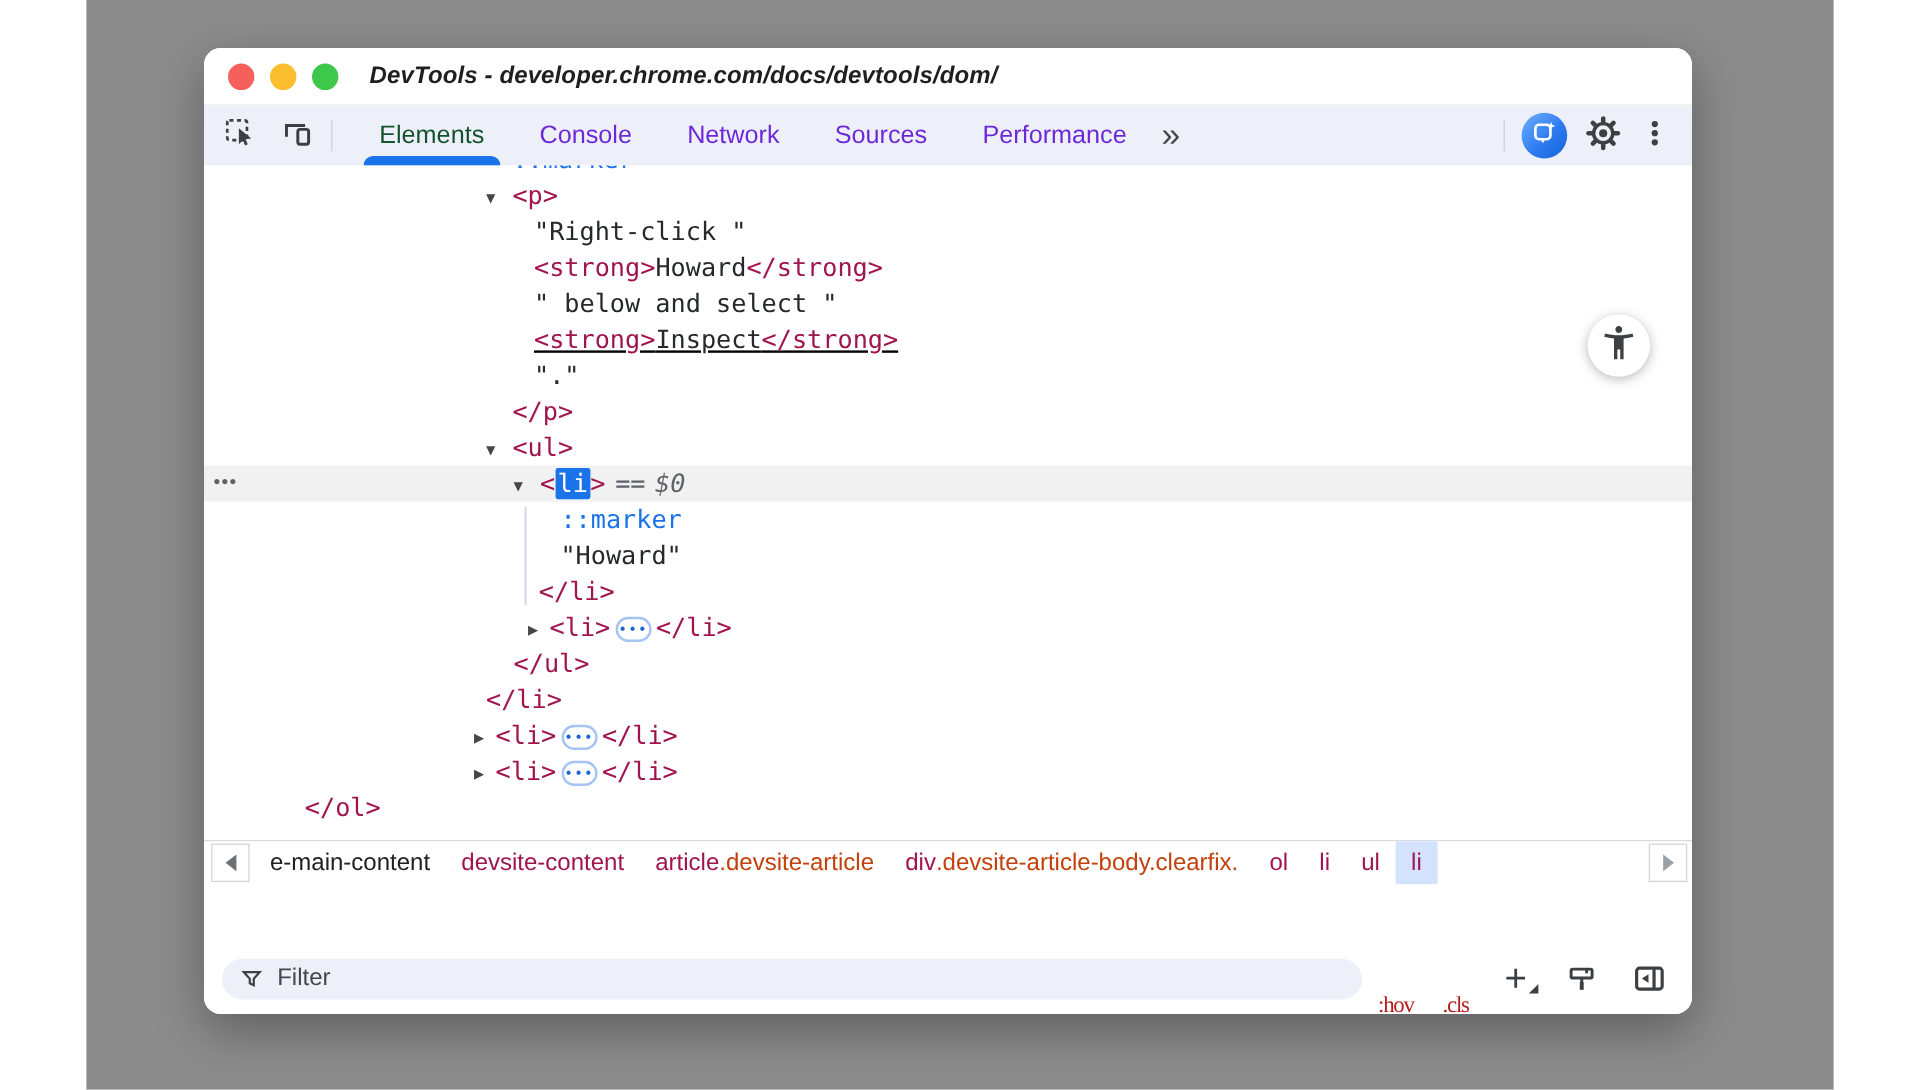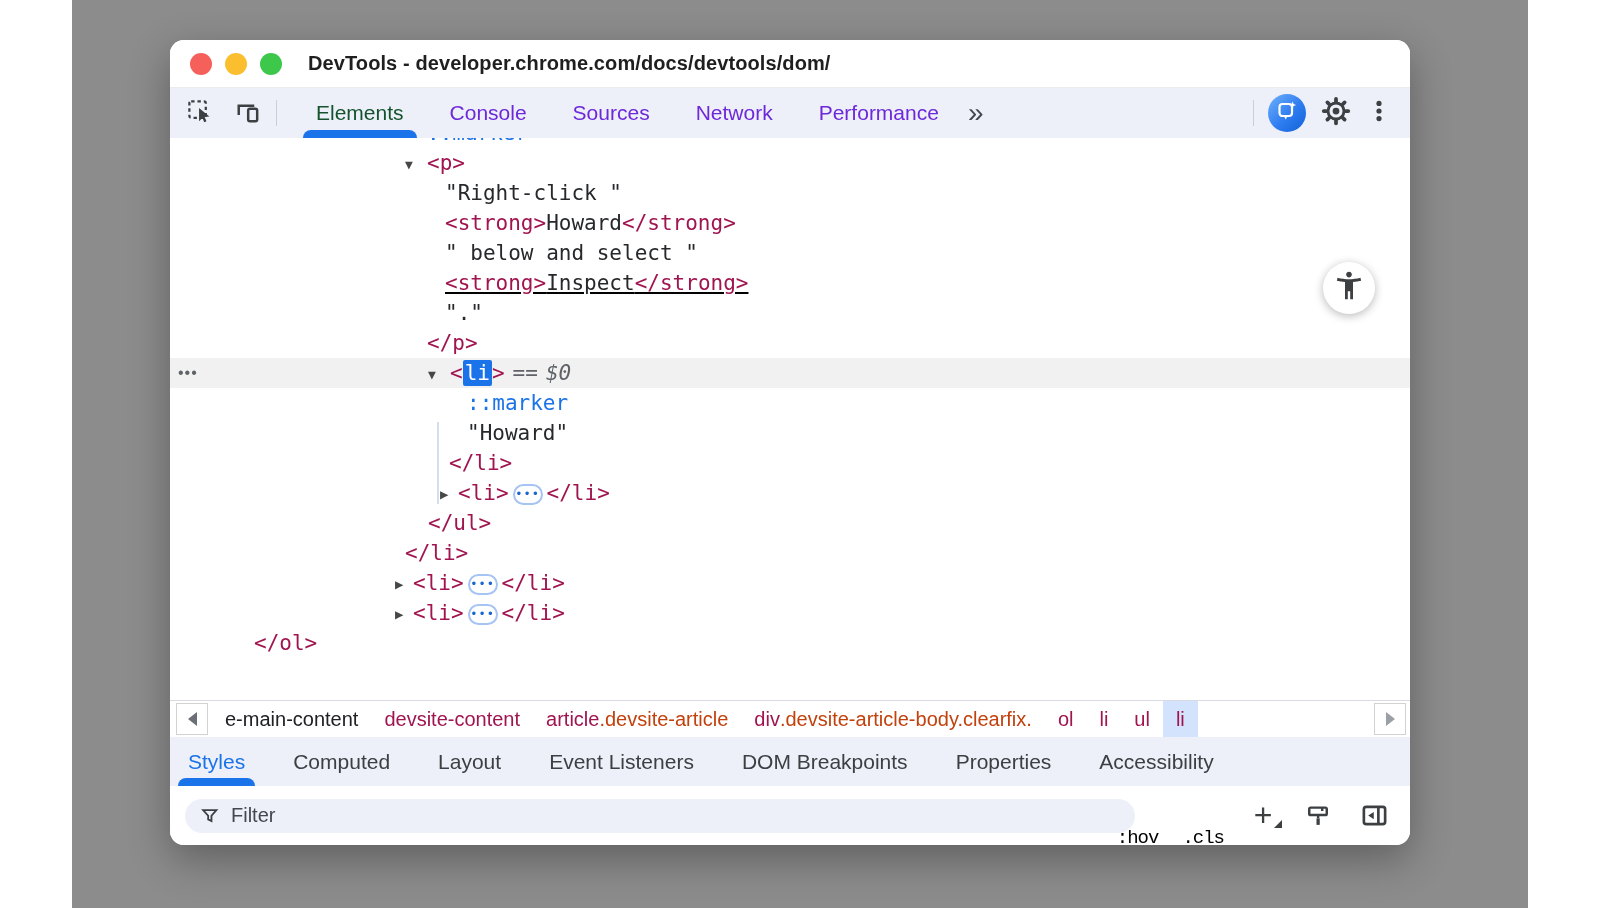--- a/index.html
+++ b/index.html
@@ -9,21 +9,21 @@
 
   .window { position:absolute; left:170px; top:40px; width:1240px; height:805px;
             background:#fff; border-radius:14px; box-shadow:0 14px 42px rgba(0,0,0,.32);
             overflow:hidden; }
 
   
   .titlebar { position:absolute; left:0; top:0; right:0; height:48px; background:#fff;
               display:flex; align-items:center; border-bottom:1px solid #ECECEC; }
   .lights { display:flex; gap:13px; margin-left:20px; }
   .light { width:22px; height:22px; border-radius:50%; }
-  .title { margin-left:26px; font-size:20px; font-weight:700; color:#1F1F1F; letter-spacing:.1px; }
+  .title { margin-left:26px; font-size:20px; font-weight:700; color:#1F1F1F; letter-spacing:.1px;font-style:italic; }
 
   
   .toolbar { position:absolute; left:0; top:48px; right:0; height:50px; background:#EDF0F9;
              display:flex; align-items:center; }
   .tb-icon { display:flex; align-items:center; justify-content:center; width:34px; height:34px; }
   .tb-icon.inspect { margin-left:12px; }
   .tb-icon.device { margin-left:14px; }
   .vdiv { width:1px; height:26px; background:#C9CEDC; margin:0 0 0 12px; }
   .tabs { display:flex; align-items:center; margin-left:16px; height:100%; }
   .tab { position:relative; height:100%; display:flex; align-items:center; padding:0 23px;
@@ -95,21 +95,21 @@
   
   .filterbar { position:absolute; left:0; top:746px; right:0; height:59px; background:#fff;
                display:flex; align-items:center; }
   .filter-pill { position:relative; margin-left:15px; width:950px; height:34px; border-radius:17px;
                  background:#EDF0F9; display:flex; align-items:center; }
   .filter-pill svg { margin-left:14px; }
   .filter-input { border:none; outline:none; background:transparent; font-size:20px; color:#202124;
                   margin-left:10px; width:850px; font-family:"Liberation Sans", sans-serif; }
   .filter-input::placeholder { color:#44474E; opacity:1; }
   .fb-right { position:absolute; right:0; top:0; height:59px; display:flex; align-items:center; padding-right:20px; gap:24px; }
-  .fb-toggle { font-size:19px; color:#000000; font-family:Liberation Mono, monospace; letter-spacing:-1px;margin-top:44px; }
+  .fb-toggle { font-size:19px; color:#b91c1c; font-family:Liberation Serif, serif; letter-spacing:-1px;margin-top:44px; }
   .plus-btn { position:relative; width:30px; height:30px; display:flex; align-items:center; justify-content:center;
               font-size:32px; color:#3C4043; font-weight:400; }
   .plus-btn::after { content:""; position:absolute; right:-4px; bottom:3px; width:0; height:0;
                      border-left:8px solid transparent; border-bottom:8px solid #3C4043; }
   .ic-btn { width:32px; height:32px; display:flex; align-items:center; justify-content:center; }
 </style>
 </head>
 <body>
 
 <div class="stage"></div>
@@ -139,22 +139,22 @@
         <svg width="27" height="27" viewBox="0 0 24 24">
           <path d="M4.2 15 V6.8 H18" fill="none" stroke="#3C4043" stroke-width="2.2"></path>
           <rect x="12.6" y="9.6" width="8" height="11" rx="1.6" fill="#EDF0F9" stroke="#3C4043" stroke-width="2.2"></rect>
         </svg>
       </span>
     </div>
     <div class="vdiv"></div>
     <div class="tabs">
         <div class="tab active">Elements</div>
         <div class="tab">Console</div>
+        <div class="tab">Network</div>
         <div class="tab">Sources</div>
-        <div class="tab">Network</div>
         <div class="tab">Performance</div>
       </div>
     <div class="more-tabs">»</div>
 
     <div class="tb-right">
       <div class="vdiv"></div>
       <div class="ai-btn">
         <span>
           <svg width="24" height="24" viewBox="0 0 24 24">
             <rect x="4.5" y="5" width="12.5" height="12" rx="3" fill="none" stroke="#fff" stroke-width="2.2"></rect>
@@ -196,20 +196,21 @@
   <div class="tree">
     <div class="rows">
         <div class="trow" style="padding-left: 257px;"><span class="seg-pseudo">::marker</span></div>
         <div class="trow" style="padding-left: 235px;"><span class="arrow down">▼</span><span class="seg-tag">&lt;p&gt;</span></div>
         <div class="trow" style="padding-left: 275px;"><span class="seg-text">"Right-click "</span></div>
         <div class="trow" style="padding-left: 275px;"><span class="seg-tag">&lt;strong&gt;</span><span class="seg-text">Howard</span><span class="seg-tag">&lt;/strong&gt;</span></div>
         <div class="trow" style="padding-left: 275px;"><span class="seg-text">" below and select "</span></div>
         <div class="trow" style="padding-left: 275px; text-decoration: underline;"><span class="seg-tag">&lt;strong&gt;</span><span class="seg-text">Inspect</span><span class="seg-tag">&lt;/strong&gt;</span></div>
         <div class="trow" style="padding-left: 275px;"><span class="seg-text">"."</span></div>
         <div class="trow" style="padding-left: 257px;"><span class="seg-tag">&lt;/p&gt;</span></div>
+        <div class="trow" style="padding-left: 235px;"><span class="arrow down">▼</span><span class="seg-tag">&lt;ul&gt;</span></div>
         <div class="trow selected" style="padding-left: 258px;"><span class="gutter">•••</span><span class="arrow down">▼</span><span class="seg-tag">&lt;</span><span class="seg-tag-highlight">li</span><span class="seg-tag">&gt;</span><span class="seg-operator">==</span><span class="seg-dollar">$0</span></div>
         <div class="trow" style="padding-left: 297px;"><span class="seg-pseudo">::marker</span></div>
         <div class="trow" style="padding-left: 297px;"><span class="seg-text">"Howard"</span></div>
         <div class="trow" style="padding-left: 279px;"><span class="seg-tag">&lt;/li&gt;</span></div>
         <div class="trow" style="padding-left: 270px;"><span class="arrow right">▶</span><span class="seg-tag">&lt;li&gt;</span><span class="pill">•••</span><span class="seg-tag">&lt;/li&gt;</span></div>
         <div class="trow" style="padding-left: 258px;"><span class="seg-tag">&lt;/ul&gt;</span></div>
         <div class="trow" style="padding-left: 235px;"><span class="seg-tag">&lt;/li&gt;</span></div>
         <div class="trow" style="padding-left: 225px;"><span class="arrow right">▶</span><span class="seg-tag">&lt;li&gt;</span><span class="pill">•••</span><span class="seg-tag">&lt;/li&gt;</span></div>
         <div class="trow" style="padding-left: 225px;"><span class="arrow right">▶</span><span class="seg-tag">&lt;li&gt;</span><span class="pill">•••</span><span class="seg-tag">&lt;/li&gt;</span></div>
         <div class="trow" style="padding-left: 84px;"><span class="seg-tag">&lt;/ol&gt;</span></div>
@@ -254,29 +255,20 @@
         </div>
         <div class="crumb selected">
           <span class="c-tag">li</span>
         </div>
       </div>
     <div class="crumb-nav right">
       <span class="tri-r"></span>
     </div>
   </div>
 
-  <div class="stabs">
-      <div class="stab active">Styles</div>
-      <div class="stab">Computed</div>
-      <div class="stab">Layout</div>
-      <div class="stab">Event Listeners</div>
-      <div class="stab">DOM Breakpoints</div>
-      <div class="stab">Properties</div>
-      <div class="stab">Accessibility</div>
-    </div>
 
   <div class="filterbar">
     <div class="filter-pill">
       <svg width="22" height="22" viewBox="0 0 24 24" fill="none" stroke="#3C4043" stroke-width="2">
         <path d="M4.5 5.5 h14.5 l-5.4 6.2 v5.8 l-3.6 -1.8 v-4 Z"></path>
       </svg>
       <input class="filter-input" placeholder="Filter" style="">
     </div>
     <div class="fb-right">
       <span class="fb-toggle">:hov</span>

